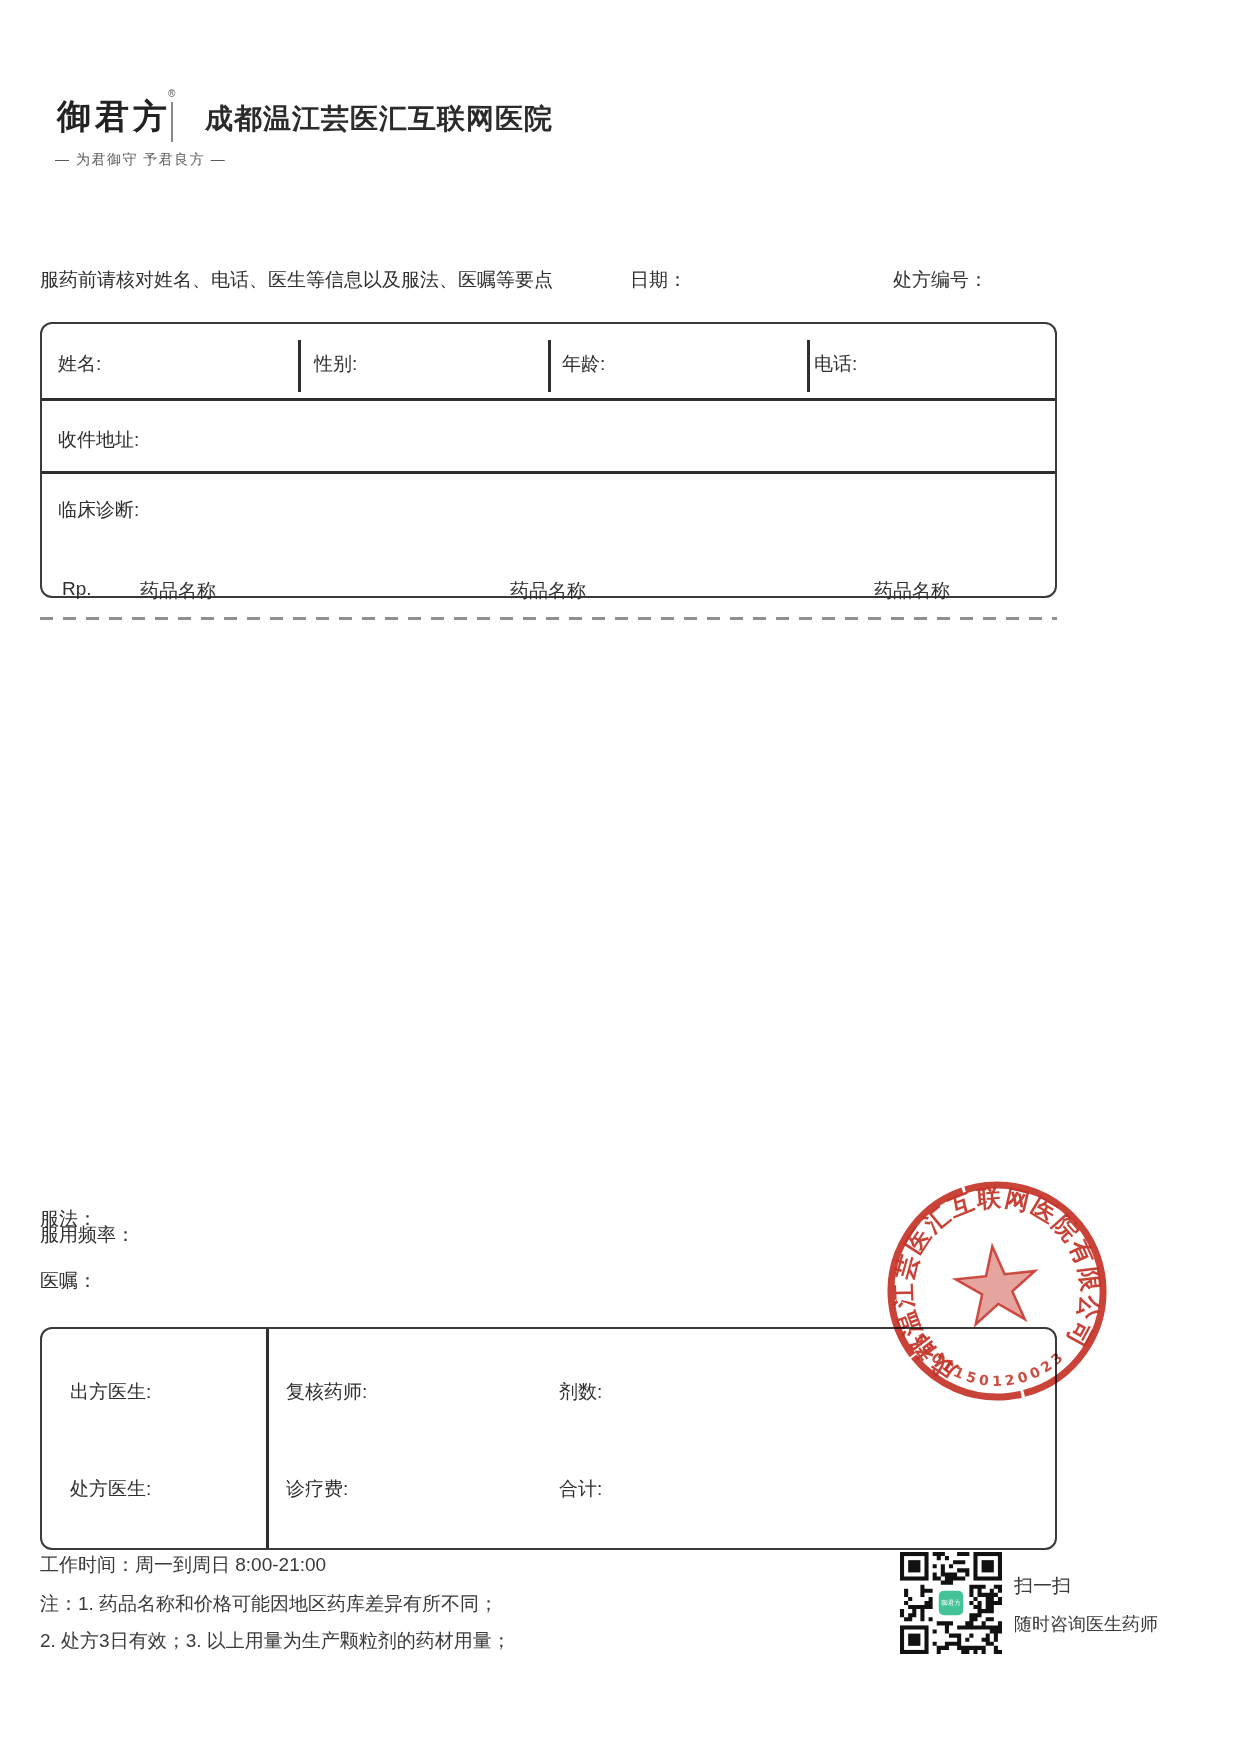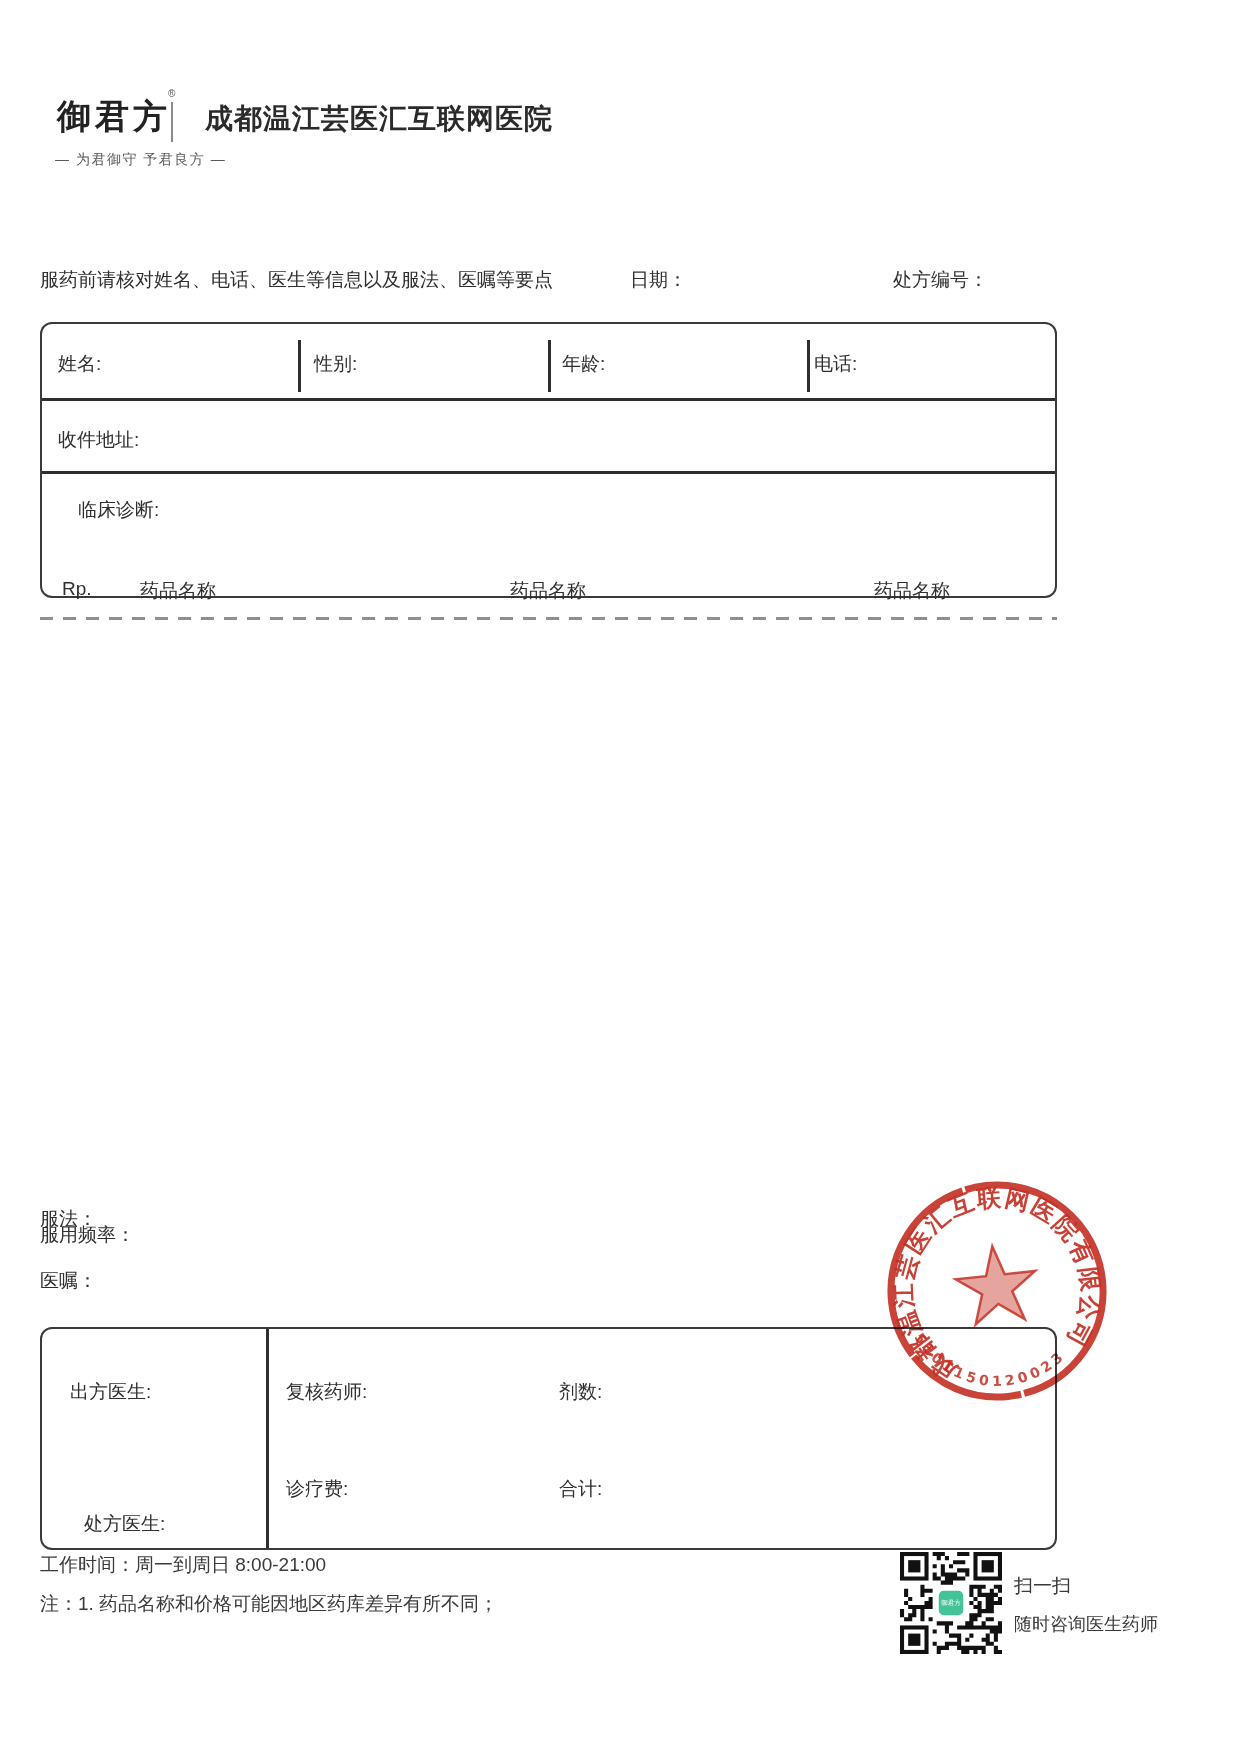--- a/index.html
+++ b/index.html
@@ -47,37 +47,37 @@
     <div class="vsep" style="left:256px;top:16px;height:52px;"></div>
     <div class="vsep" style="left:506px;top:16px;height:52px;"></div>
     <div class="vsep" style="left:765px;top:16px;height:52px;"></div>
     <div class="abs label" style="left:16px;top:27px;">姓名:</div>
     <div class="abs label" style="left:272px;top:27px;">性别:</div>
     <div class="abs label" style="left:520px;top:27px;">年龄:</div>
     <div class="abs label" style="left:772px;top:27px;">电话:</div>
     <div class="hline" style="top:74px;"></div>
     <div class="abs label" style="left:16px;top:103px;">收件地址:</div>
     <div class="hline" style="top:147px;"></div>
-    <div class="abs label" style="left:16px;top:173px;margin-left:20px;">临床诊断:</div>
+    <div class="abs label" style="left:16px;top:173px;">临床诊断:</div>
   </div>
 
   <div class="abs label" style="left:62px;top:578px;">Rp.</div>
   <div class="abs label" style="left:140px;top:578px;">药品名称</div>
   <div class="abs label" style="left:510px;top:578px;">药品名称</div>
   <div class="abs label" style="left:874px;top:578px;">药品名称</div>
   <div class="dashed" style="left:40px;top:617px;width:1017px;"></div>
 
   <div class="abs label" style="left:40px;top:1177px;margin-top:29px;">服法：</div>
   <div class="abs label" style="left:40px;top:1222px;">服用频率：</div>
   <div class="abs label" style="left:40px;top:1268px;">医嘱：</div>
 
   <div class="box" style="left:40px;top:1327px;width:1017px;height:223px;">
     <div class="vsep" style="left:224px;top:0;bottom:0;height:auto;"></div>
     <div class="abs label" style="left:28px;top:50px;">出方医生:</div>
-    <div class="abs label" style="left:42px;top:147px;margin-top:35px;">处方医生:</div>
+    <div class="abs label" style="left:28px;top:147px;">处方医生:</div>
     <div class="abs label" style="left:244px;top:50px;">复核药师:</div>
     <div class="abs label" style="left:517px;top:50px;">剂数:</div>
     <div class="abs label" style="left:244px;top:147px;">诊疗费:</div>
     <div class="abs label" style="left:517px;top:147px;">合计:</div>
   </div>
 
   <div class="stamp" style="left:877px;top:1171px;width:240px;height:240px;">
     <svg width="240" height="240" viewBox="0 0 240 240">
       <defs>
         <path id="seal-name-arc" d="M 120,205 A 85,85 0 0,1 120,35 A 85,85 0 0,1 120,205" fill="none"></path>
@@ -89,20 +89,21 @@
         <textPath href="#seal-name-arc" startOffset="48">成都温江芸医汇互联网医院有限公司</textPath>
       </text>
       <text font-size="14" letter-spacing="4" style="fill:var(--stamp-red);" opacity="0.88" font-family="DejaVu Sans, sans-serif" font-weight="bold">
         <textPath href="#seal-number-arc" startOffset="38">5101150120023</textPath>
       </text>
     </svg>
   </div>
 
   <div class="abs footer-text" style="left:40px;top:1552px;text-align:right;">工作时间：周一到周日 8:00-21:00</div>
   <div class="abs footer-text" style="left:40px;top:1591px;">注：1. 药品名称和价格可能因地区药库差异有所不同；</div>
+  <div class="abs footer-text" style="left:40px;top:1628px;">2. 处方3日有效；3. 以上用量为生产颗粒剂的药材用量；</div>
 
   <div class="qr-wrap" style="left:900px;top:1552px;width:102px;height:102px;">
     <svg width="102" height="102" viewBox="0 0 100 100">
       <rect x="0" y="0" width="100" height="100" fill="#fff"></rect>
       <path id="qr-modules" fill="#111" d="M32,0h4v4h-4zM36,0h4v4h-4zM40,0h4v4h-4zM56,0h4v4h-4zM60,0h4v4h-4zM64,0h4v4h-4zM36,4h4v4h-4zM44,4h4v4h-4zM52,8h4v4h-4zM56,8h4v4h-4zM60,8h4v4h-4zM32,12h4v4h-4zM40,12h4v4h-4zM48,12h4v4h-4zM40,16h4v4h-4zM56,16h4v4h-4zM60,16h4v4h-4zM64,16h4v4h-4zM32,20h4v4h-4zM40,20h4v4h-4zM44,20h4v4h-4zM48,20h4v4h-4zM52,20h4v4h-4zM64,20h4v4h-4zM32,24h4v4h-4zM36,24h4v4h-4zM44,24h4v4h-4zM48,24h4v4h-4zM52,24h4v4h-4zM56,24h4v4h-4zM60,24h4v4h-4zM40,28h4v4h-4zM44,28h4v4h-4zM48,28h4v4h-4zM20,32h4v4h-4zM68,32h4v4h-4zM72,32h4v4h-4zM76,32h4v4h-4zM80,32h4v4h-4zM92,32h4v4h-4zM96,32h4v4h-4zM4,36h4v4h-4zM20,36h4v4h-4zM24,36h4v4h-4zM28,36h4v4h-4zM68,36h4v4h-4zM76,36h4v4h-4zM88,36h4v4h-4zM96,36h4v4h-4zM4,40h4v4h-4zM20,40h4v4h-4zM68,40h4v4h-4zM76,40h4v4h-4zM80,40h4v4h-4zM84,40h4v4h-4zM88,40h4v4h-4zM92,40h4v4h-4zM8,44h4v4h-4zM28,44h4v4h-4zM72,44h4v4h-4zM84,44h4v4h-4zM88,44h4v4h-4zM96,44h4v4h-4zM4,48h4v4h-4zM24,48h4v4h-4zM28,48h4v4h-4zM68,48h4v4h-4zM76,48h4v4h-4zM84,48h4v4h-4zM88,48h4v4h-4zM92,48h4v4h-4zM96,48h4v4h-4zM8,52h4v4h-4zM12,52h4v4h-4zM16,52h4v4h-4zM20,52h4v4h-4zM24,52h4v4h-4zM28,52h4v4h-4zM72,52h4v4h-4zM76,52h4v4h-4zM84,52h4v4h-4zM88,52h4v4h-4zM0,56h4v4h-4zM12,56h4v4h-4zM20,56h4v4h-4zM76,56h4v4h-4zM80,56h4v4h-4zM84,56h4v4h-4zM88,56h4v4h-4zM0,60h4v4h-4zM8,60h4v4h-4zM12,60h4v4h-4zM20,60h4v4h-4zM68,60h4v4h-4zM72,60h4v4h-4zM76,60h4v4h-4zM4,64h4v4h-4zM8,64h4v4h-4zM20,64h4v4h-4zM28,64h4v4h-4zM68,64h4v4h-4zM72,64h4v4h-4zM84,64h4v4h-4zM88,64h4v4h-4zM36,68h4v4h-4zM40,68h4v4h-4zM44,68h4v4h-4zM48,68h4v4h-4zM64,68h4v4h-4zM68,68h4v4h-4zM80,68h4v4h-4zM96,68h4v4h-4zM44,72h4v4h-4zM56,72h4v4h-4zM60,72h4v4h-4zM64,72h4v4h-4zM68,72h4v4h-4zM72,72h4v4h-4zM76,72h4v4h-4zM80,72h4v4h-4zM84,72h4v4h-4zM88,72h4v4h-4zM92,72h4v4h-4zM96,72h4v4h-4zM32,76h4v4h-4zM44,76h4v4h-4zM88,76h4v4h-4zM92,76h4v4h-4zM96,76h4v4h-4zM48,80h4v4h-4zM52,80h4v4h-4zM56,80h4v4h-4zM68,80h4v4h-4zM84,80h4v4h-4zM92,80h4v4h-4zM56,84h4v4h-4zM64,84h4v4h-4zM80,84h4v4h-4zM84,84h4v4h-4zM92,84h4v4h-4zM32,88h4v4h-4zM44,88h4v4h-4zM48,88h4v4h-4zM52,88h4v4h-4zM56,88h4v4h-4zM84,88h4v4h-4zM88,88h4v4h-4zM36,92h4v4h-4zM40,92h4v4h-4zM44,92h4v4h-4zM56,92h4v4h-4zM60,92h4v4h-4zM64,92h4v4h-4zM68,92h4v4h-4zM72,92h4v4h-4zM76,92h4v4h-4zM80,92h4v4h-4zM92,92h4v4h-4zM36,96h4v4h-4zM60,96h4v4h-4zM64,96h4v4h-4zM72,96h4v4h-4zM80,96h4v4h-4zM92,96h4v4h-4zM96,96h4v4h-4z"></path>
 
       <g>
         <rect x="0" y="0" width="28" height="28" fill="#111"></rect>
           <rect x="4" y="4" width="20" height="20" fill="#fff"></rect>
           <rect x="8" y="8" width="12" height="12" fill="#111"></rect>

